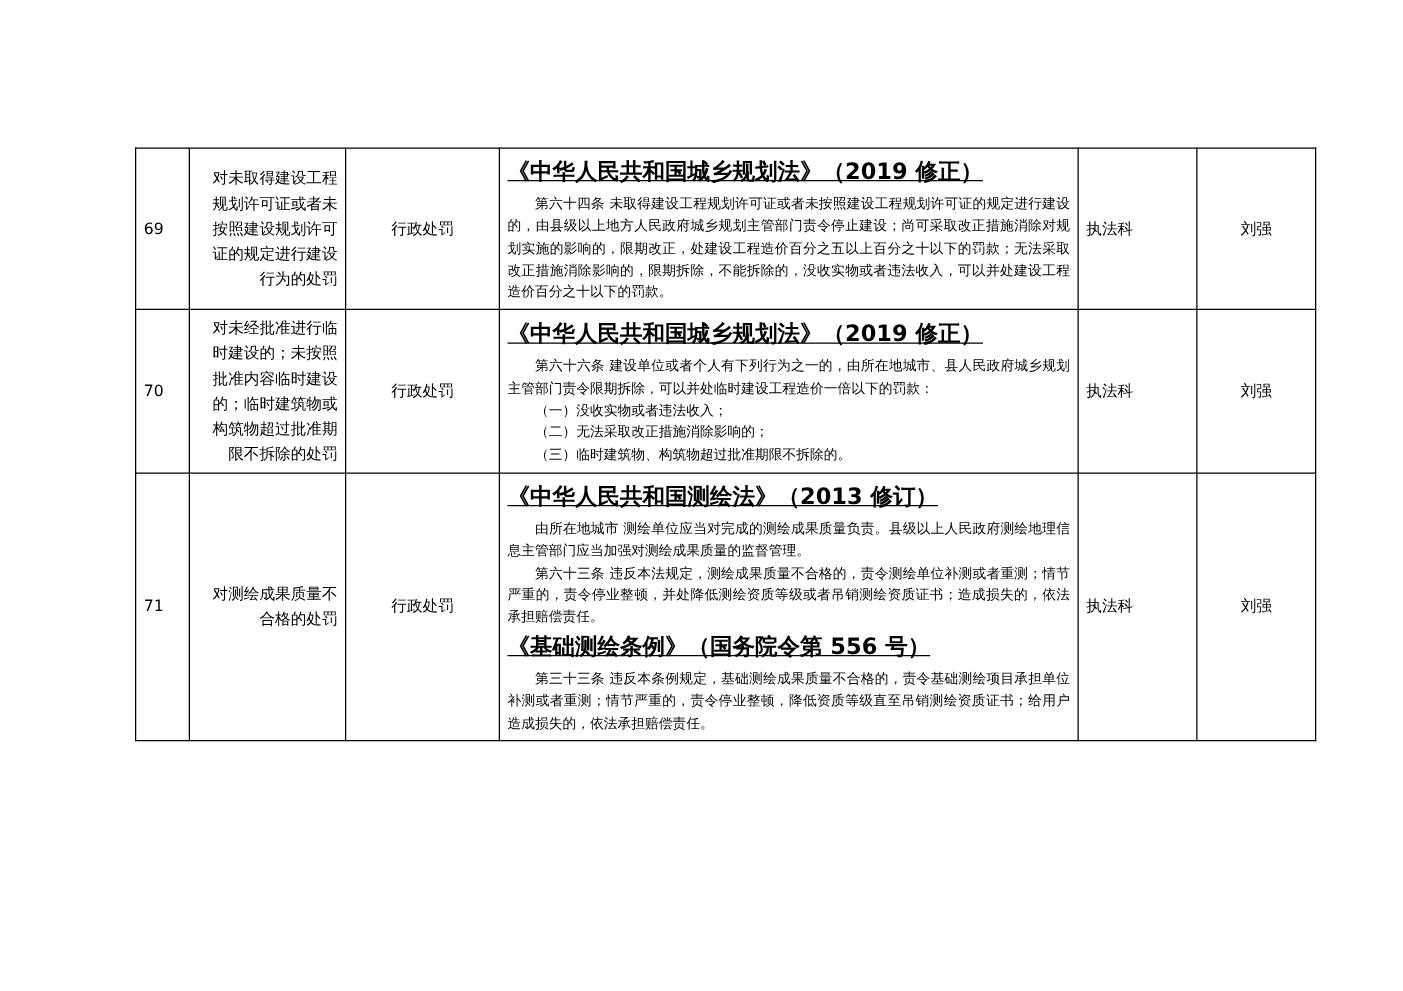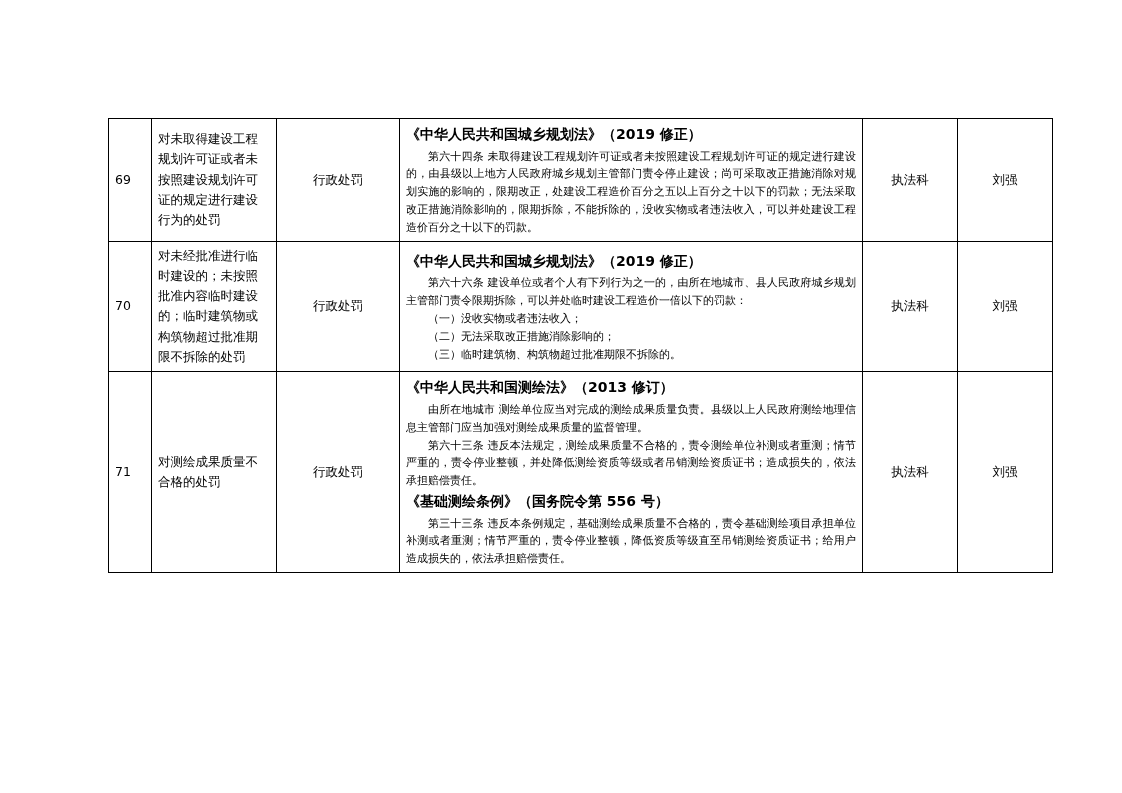--- a/index.html
+++ b/index.html
@@ -25,31 +25,32 @@
   }
   .doc-table td {
     border: 1px solid #000000;
     vertical-align: middle;
     padding: 4px 6px;
     font-size: 12.5px;
     line-height: 1.62;
     color: #000000;
   }
   .col-no    { width: 30px;  text-align: left; }
-  .col-item  { width: 112px; text-align: left; }
+  .col-item  { width: 112px; text-align: right; }
   .col-type  { width: 110px; text-align: center; }
   .col-basis { width: 450px; text-align: left; vertical-align: top; }
-  .col-dept  { width: 82px;  text-align: center; }
+  .col-dept  { width: 82px;  text-align: left; }
   .col-person{ width: 82px;  text-align: center; margin-top: 48px; }
 
   .basis-title {
     font-weight: bold;
     margin: 0 0 2px 0;
-    font-size: 14px;
+    font-size: 18px;
     line-height: 1.62;
+    text-decoration: underline;
   }
   .basis-para {
     margin: 0;
     text-indent: 2em;
     font-size: 11px;
     line-height: 1.62;
     text-align: justify;
   }
   .cell-pad-top { padding-top: 6px; }
   .cell-pad-bottom { padding-bottom: 6px; }

